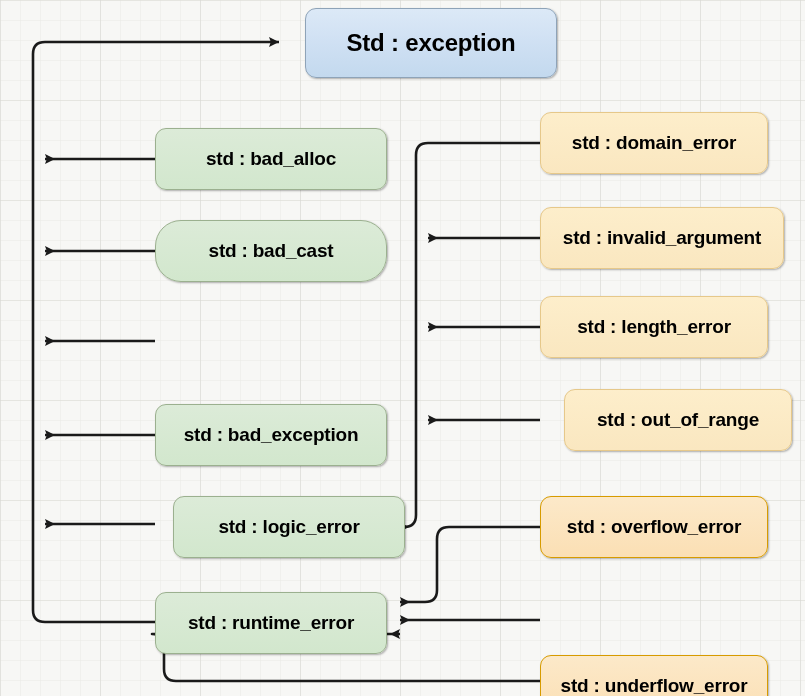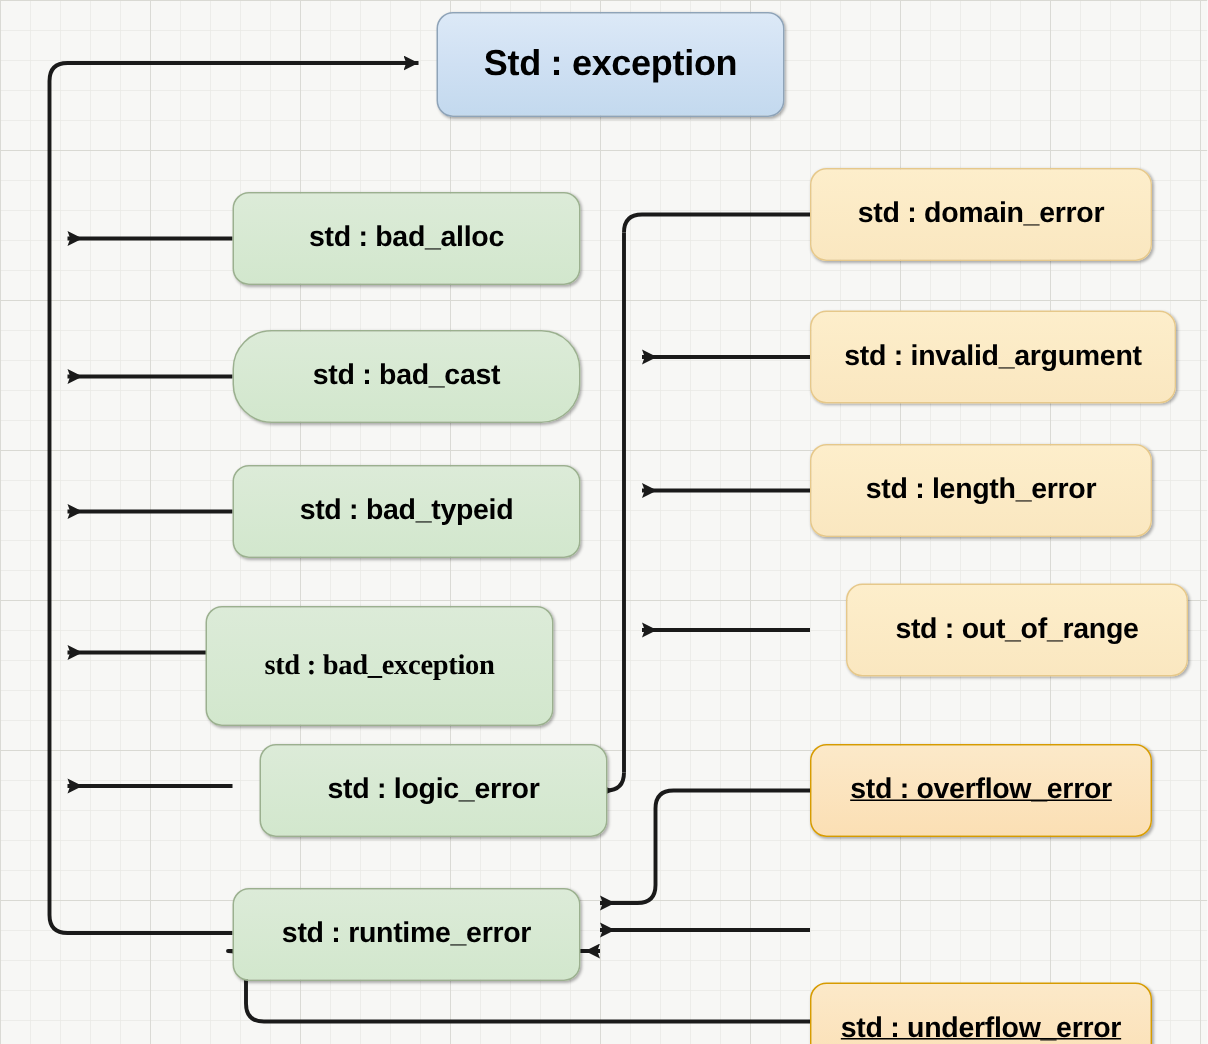--- a/index.html
+++ b/index.html
@@ -52,21 +52,20 @@
     font-size: 19px;
   }
   .node-orange {
     background: linear-gradient(to bottom, #fdeecb 0%, #fae7c0 100%);
     border: 1.5px solid #e6c88a;
     font-size: 19px;
   }
   .node-orange.deep {
     background: linear-gradient(to bottom, #fce9c9 0%, #fbdfb4 100%);
     border: 1.5px solid #d79b00;
-    text-decoration: underline;
   }
 </style>
 </head>
 <body>
 
 <div id="canvas">
 
   <svg id="grid" viewBox="0 0 805 696" xmlns="http://www.w3.org/2000/svg">
     <defs>
       <pattern id="pminor" width="20" height="20" patternUnits="userSpaceOnUse">
@@ -119,25 +118,24 @@
                Q 437 602 425 602 L 400 602" marker-end="url(#ahL)"></path>
 
       <path d="M 540 620 L 400 620" marker-end="url(#ahL)"></path>
 
       <path d="M 540 681 L 176 681 Q 164 681 164 669 L 164 646
                Q 164 634 152 634 L 400 634" marker-end="url(#ahL)"></path>
     </g>
   </svg>
 
   <div id="nodes">
-    <div class="node node-root" style="left:291px;top:8px;width:232px;height:70px;">Std : exception</div>
+    <div class="node node-root" style="left:305px;top:8px;width:252px;height:70px;">Std : exception</div>
     <div class="node node-green" style="left:155px;top:128px;width:232px;height:62px;">std : bad_alloc</div>
     <div class="node node-green" style="left:155px;top:220px;width:232px;height:62px;border-radius:26px;">std : bad_cast</div>
-    <div class="node node-green" style="left:155px;top:310px;width:232px;height:62px;">std : bad_typeid</div>
-    <div class="node node-green" style="left:137px;top:404px;width:232px;height:80px;font-family:Liberation Serif, serif;">std : bad_exception</div>
+    <div class="node node-green" style="left:155px;top:404px;width:232px;height:62px;">std : bad_exception</div>
     <div class="node node-green" style="left:155px;top:496px;width:232px;height:62px;margin-left:18px;">std : logic_error</div>
     <div class="node node-orange" style="left:540px;top:112px;width:228px;height:62px;">std : domain_error</div>
 
     <div class="node node-green" style="left:155px;top:592px;width:232px;height:62px;">std : runtime_error</div>
     <div class="node node-orange" style="left:540px;top:296px;width:228px;height:62px;">std : length_error</div>
     <div class="node node-orange" style="left:540px;top:207px;width:244px;height:62px;">std : invalid_argument</div>
     <div class="node node-orange" style="left:564px;top:389px;width:228px;height:62px;">std : out_of_range</div>
 
     <div class="node node-orange deep" style="left:540px;top:496px;width:228px;height:62px;">std : overflow_error</div>
     <div class="node node-orange deep" style="left:540px;top:655px;width:228px;height:62px;">std : underflow_error</div>

